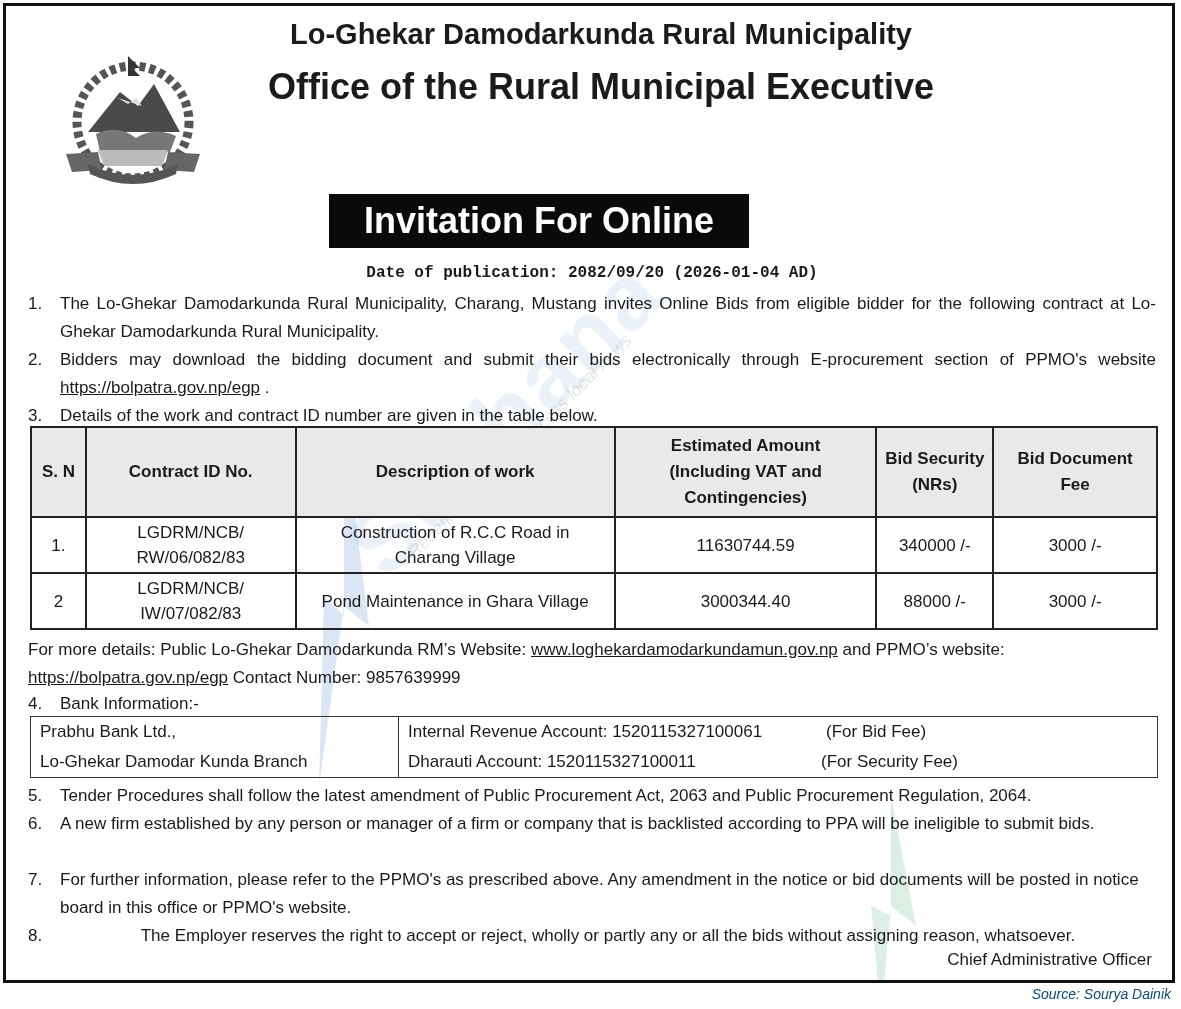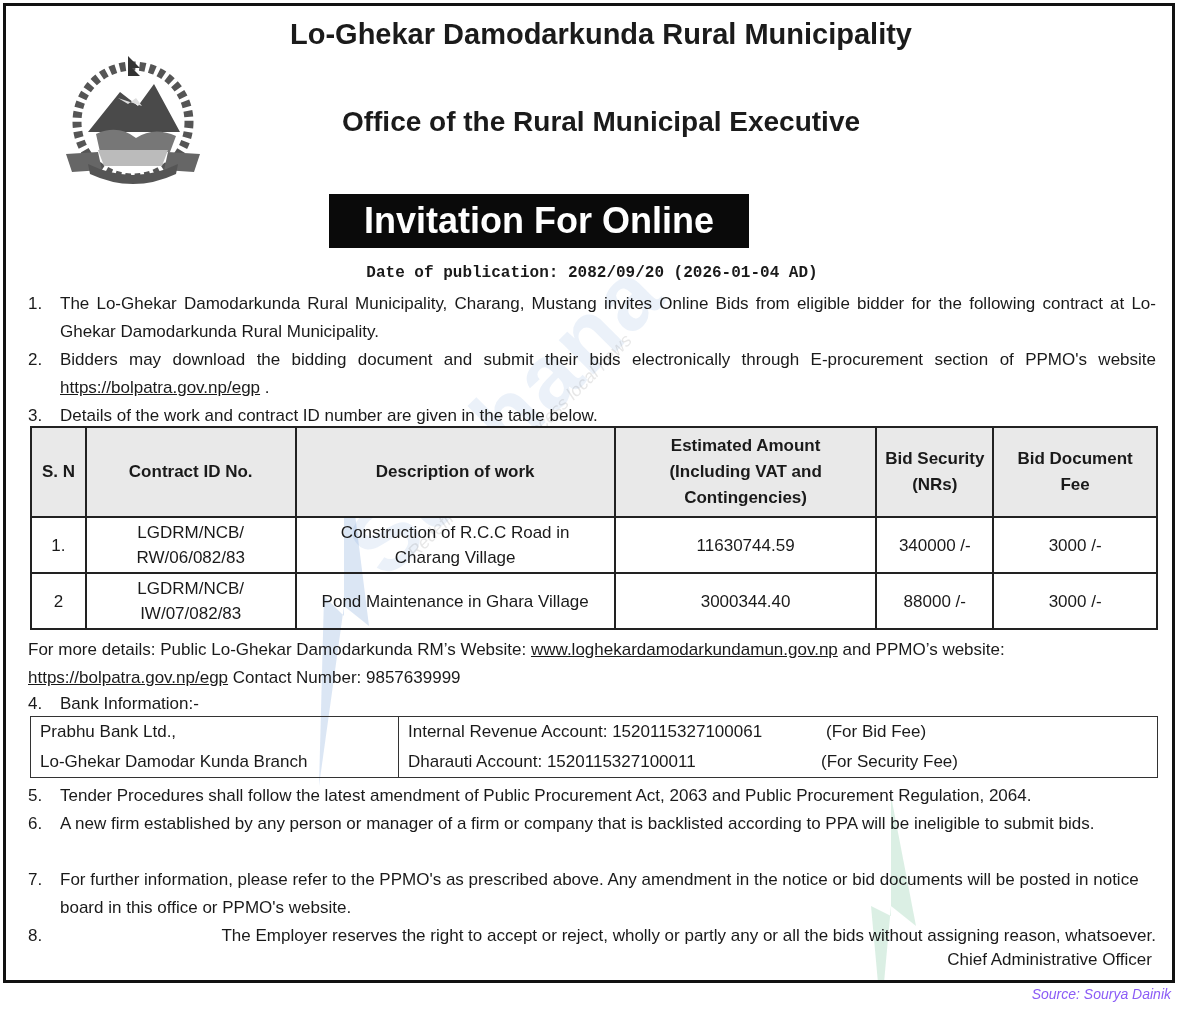--- a/index.html
+++ b/index.html
@@ -19,21 +19,21 @@
   }
   .wm-sub {
     position: absolute; left: 360px; top: 430px; transform: rotate(-45deg);
     font-size: 18px; color: rgba(120,120,120,0.18); font-style: italic;
   }
 
   .emblem { position: absolute; left: 52px; top: 48px; width: 150px; height: 130px; }
 
   .header { position: absolute; left: 0; width: 100%; text-align: center; font-weight: bold; color: #1b1b1b; }
   .h1 { top: 12px; font-size: 29px; left: 175px; width: 840px; }
-  .h2 { top: 60px; font-size: 28px; left: 175px; width: 840px; margin-top: 40px; }
+  .h2 { top: 60px; font-size: 36px; left: 175px; width: 840px; }
   .h3 { top: 106px; font-size: 23px; left: 175px; width: 840px; }
   .h4 { top: 146px; font-size: 23px; left: 175px; width: 840px; }
 
   .banner {
     position: absolute; left: 323px; top: 188px; width: 420px; height: 54px;
     background: #0a0a0a; color: #fff; font-weight: bold; font-size: 36px;
     text-align: center; line-height: 54px;
   }
   .pubdate { position: absolute; left: 0; top: 258px; width: 1172px; text-align: center; font-weight: bold; font-size: 16px; font-family: Liberation Mono, monospace; }
 
@@ -55,21 +55,21 @@
 
   table.bank {
     position: absolute; left: 24px; top: 710px; width: 1128px; border-collapse: collapse; font-size: 17px; border-radius: 22px;
   }
   table.bank td { border: 1px solid #333; padding: 0 9px; vertical-align: top; }
   table.bank .cell-left { width: 368px; }
   .bline { height: 30px; line-height: 30px; white-space: pre; }
   .bline .fee { position: absolute; }
 
   .sig { position: absolute; right: 20px; top: 944px; font-size: 17px; }
-  .source { position: absolute; right: 10px; top: 986px; font-size: 14px; font-style: italic; color: #8b5cf6; }
+  .source { position: absolute; right: 10px; top: 986px; font-size: 14px; font-style: italic; color: #0c4a6e; }
 </style>
 </head>
 <body>
 
 <div class="page-frame">
 
   <div class="wm" style="left:0;top:0;width:100%;height:100%;">
     <div class="wm-text">Suchana</div>
     <div class="wm-sub">Redefining how you access local news</div>
     <svg width="60" height="360" style="position:absolute;left:308px;top:420px;opacity:0.18">
@@ -201,19 +201,19 @@
   <div class="para" style="top:804px;">
     <span class="num">6.</span>
     <span class="txt" style="text-align:left;">A new firm established by any person or manager of a firm or company that is backlisted according to PPA will be ineligible to submit bids.</span>
   </div>
   <div class="para" style="top:860px;">
     <span class="num">7.</span>
     <span class="txt" style="text-align:left;">For further information, please refer to the PPMO's as prescribed above. Any amendment in the notice or bid documents will be posted in notice board in this office or PPMO's website.</span>
   </div>
   <div class="para" style="top:916px;">
     <span class="num">8.</span>
-    <span class="txt" style="text-align:right;">The Employer reserves the right to accept or reject, wholly or partly any or all the bids without assigning reason, whatsoever.</span>
+    <span class="txt" style="text-align:center;">The Employer reserves the right to accept or reject, wholly or partly any or all the bids without assigning reason, whatsoever.</span>
   </div>
 
   <div class="sig">Chief Administrative Officer</div>
 </div>
 
 <div class="source">Source: Sourya Dainik</div>
 
 </body></html>

